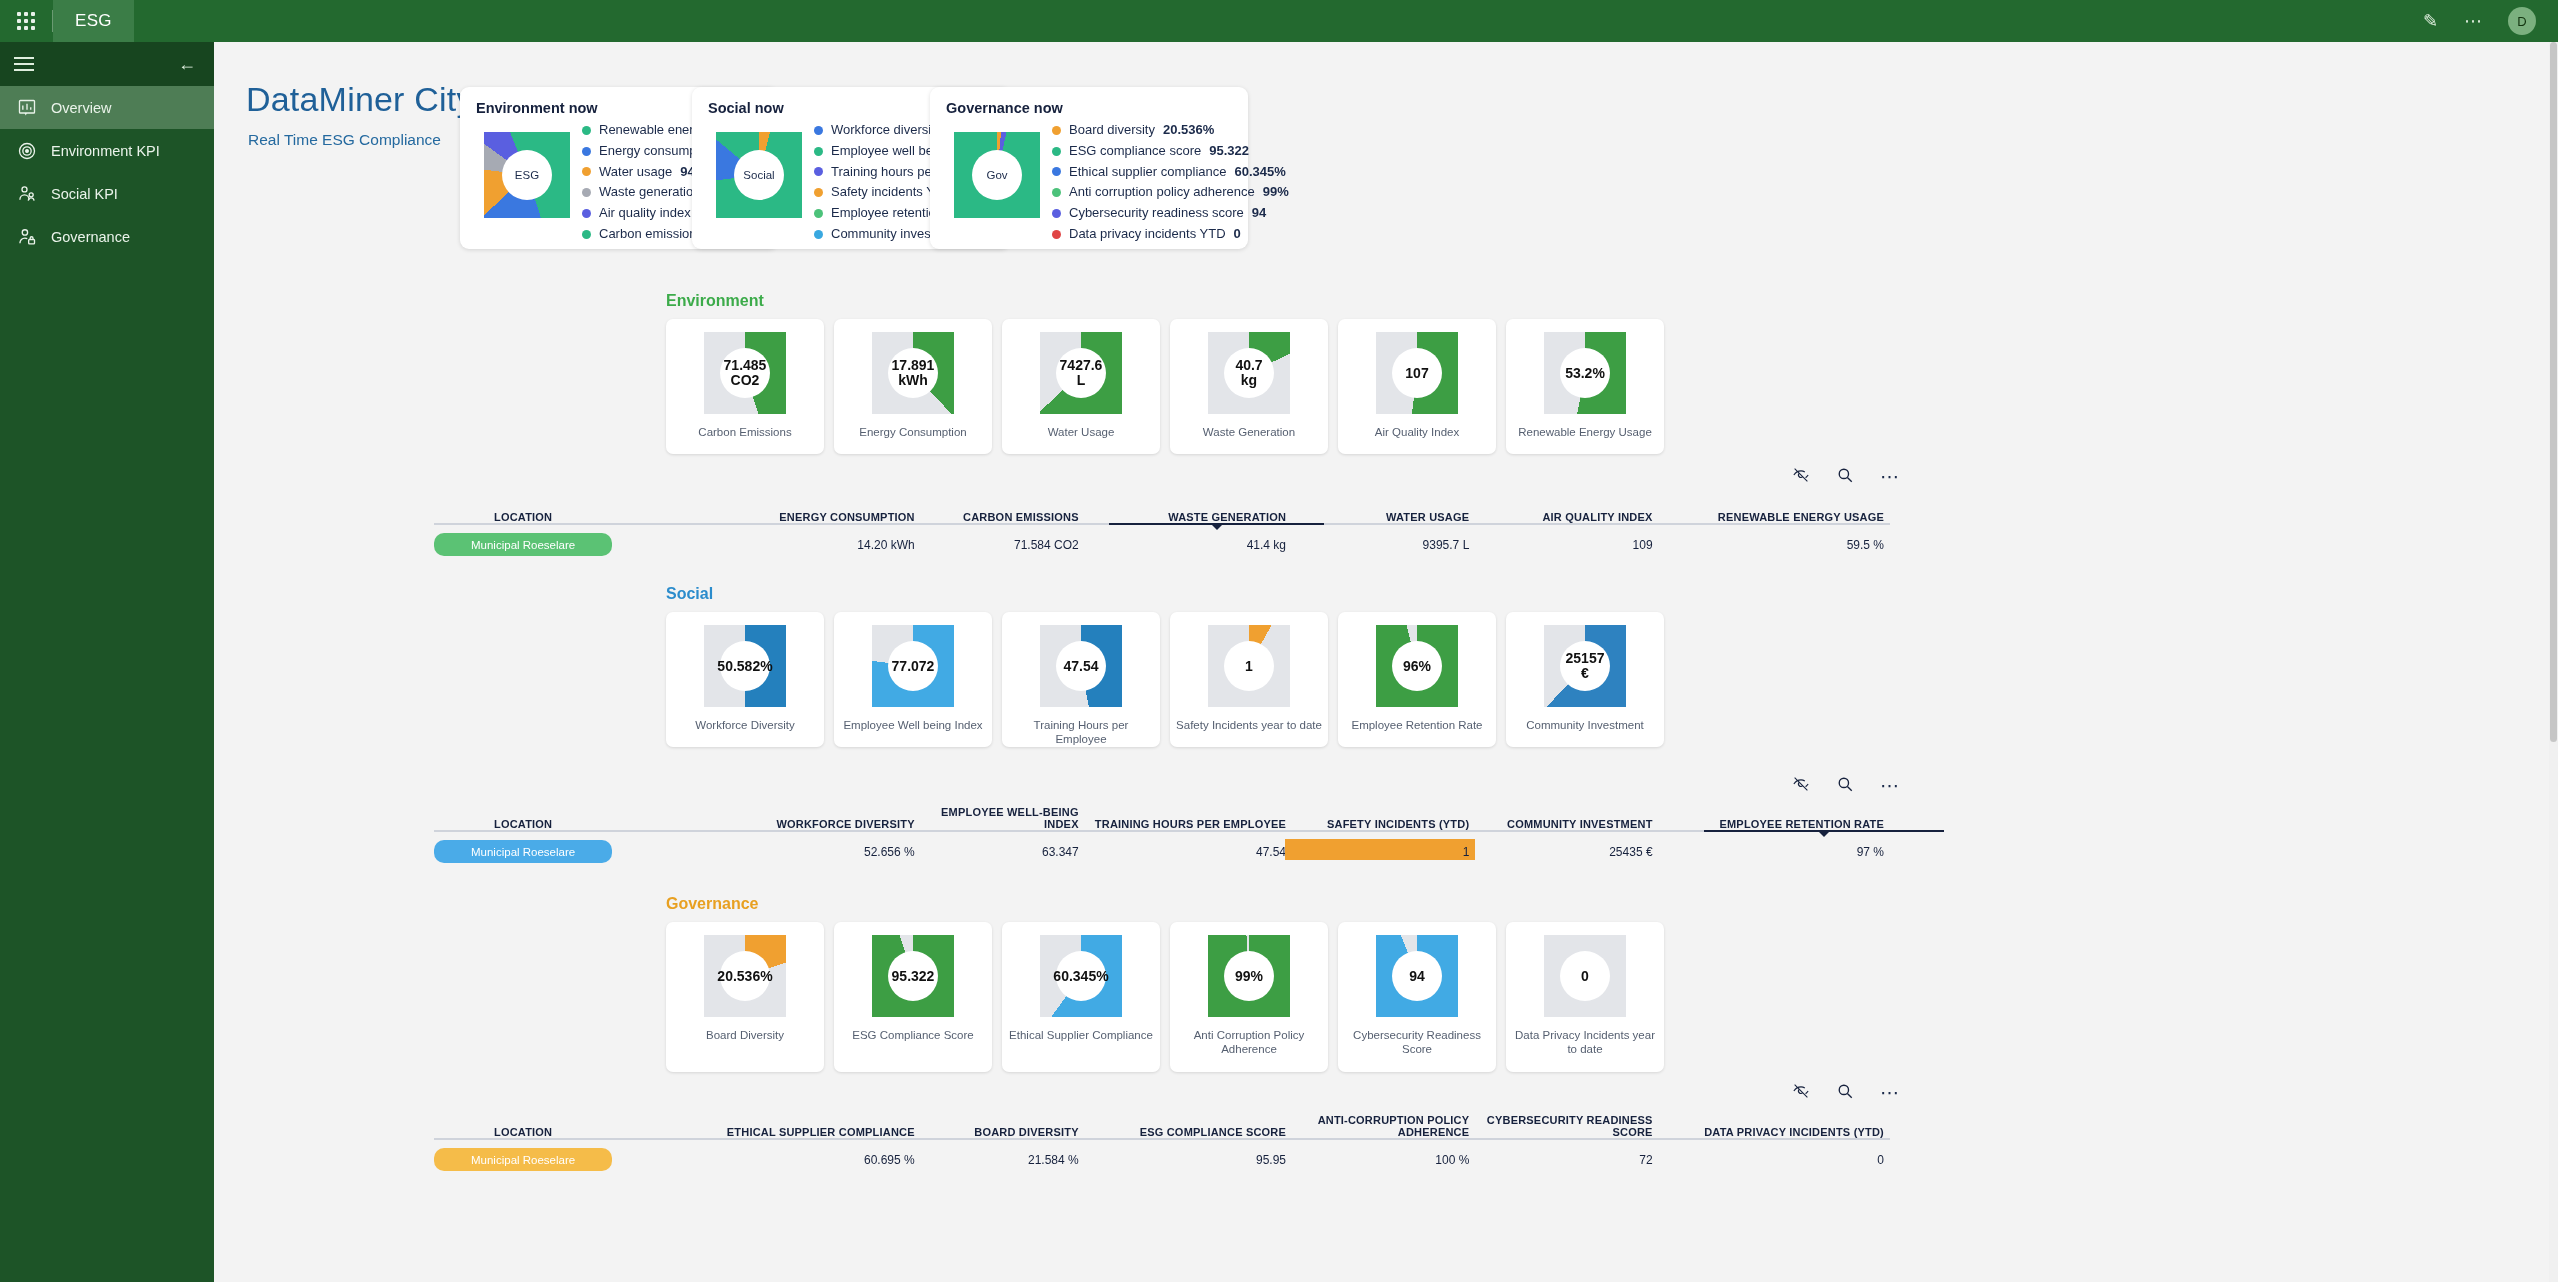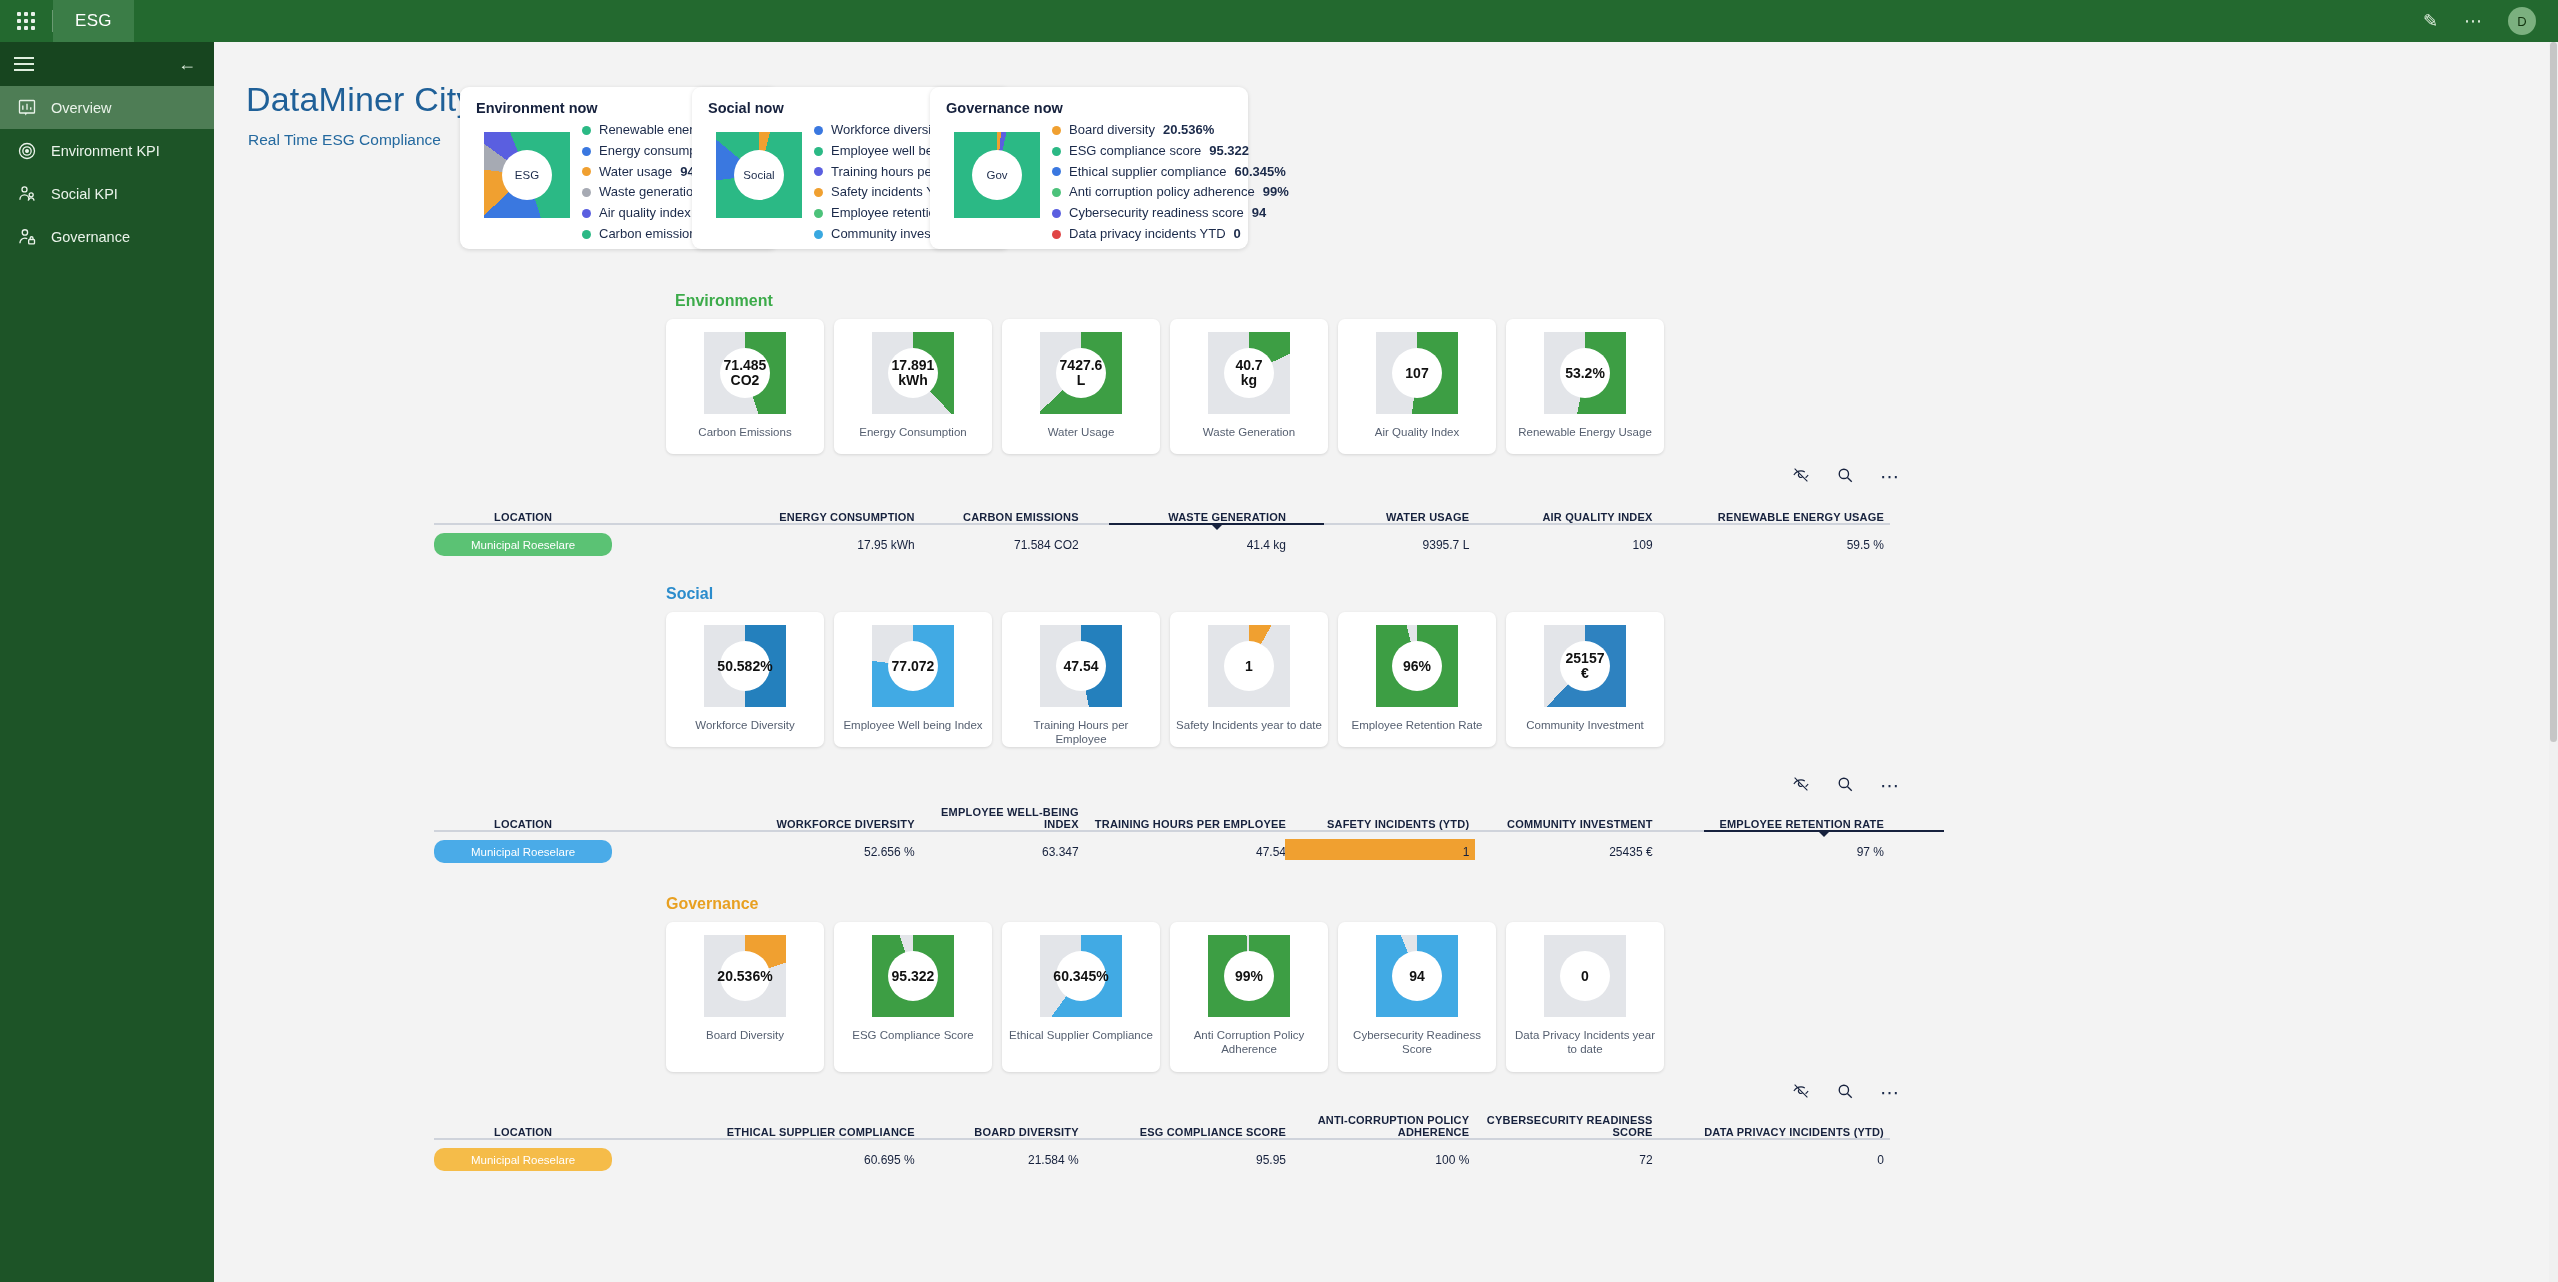--- a/index.html
+++ b/index.html
@@ -384,21 +384,21 @@
             <li>
       <span class="dot" style="background:#e04545"></span>
       <span>Data privacy incidents YTD</span>
       <b>0</b>
     </li>
           </ul>
     </div>
       </div>
     </div>
   <div id="sections">
-      <div class="sec-title" style="left: 452px; top: 250px; color: rgb(60, 171, 74); margin-left: 9px;">Environment</div>
+      <div class="sec-title" style="left: 452px; top: 250px; color: rgb(60, 171, 74);">Environment</div>
       <div class="kpi-card" style="left: 452px; top: 277px;">
       <div class="gauge" style="background:conic-gradient(#3d9e44 0% 45%,#e3e5e9 45% 100%)">
         <em>
           <span>71.485</span>
           <span>CO2</span>
         </em>
       </div>
       <div class="kpi-label">Carbon Emissions</div>
       </div>
       <div class="kpi-card" style="left: 620px; top: 277px;">
@@ -469,21 +469,21 @@
           <div style="width:190px">WATER USAGE</div>
           <div style="width:190px">AIR QUALITY INDEX</div>
           <div style="width:240px">RENEWABLE ENERGY USAGE</div>
         </div>
     <div class="tbl-rule">
           <i style="left:675px;width:215px"></i>
           <u style="left:777.5px"></u>
         </div>
     <div class="tbl-row">
       <div class="loc-chip" style="width:185px;background:#5bc274">Municipal Roeselare</div>
-      <div style="width:320px">17.95 kWh</div>
+      <div style="width:320px">14.20 kWh</div>
           <div style="width:170px">71.584 CO2</div>
           <div style="width:215px">41.4 kg</div>
           <div style="width:190px">9395.7 L</div>
           <div style="width:190px">109</div>
           <div style="width:240px">59.5 %</div>
     </div>
       </div>
       <div class="sec-title" style="left: 452px; top: 543px; color: rgb(43, 140, 204);">Social</div>
       <div class="kpi-card" style="left: 452px; top: 570px;">
       <div class="gauge" style="background:conic-gradient(#2480bd 0% 50%,#e3e5e9 50% 100%)">

